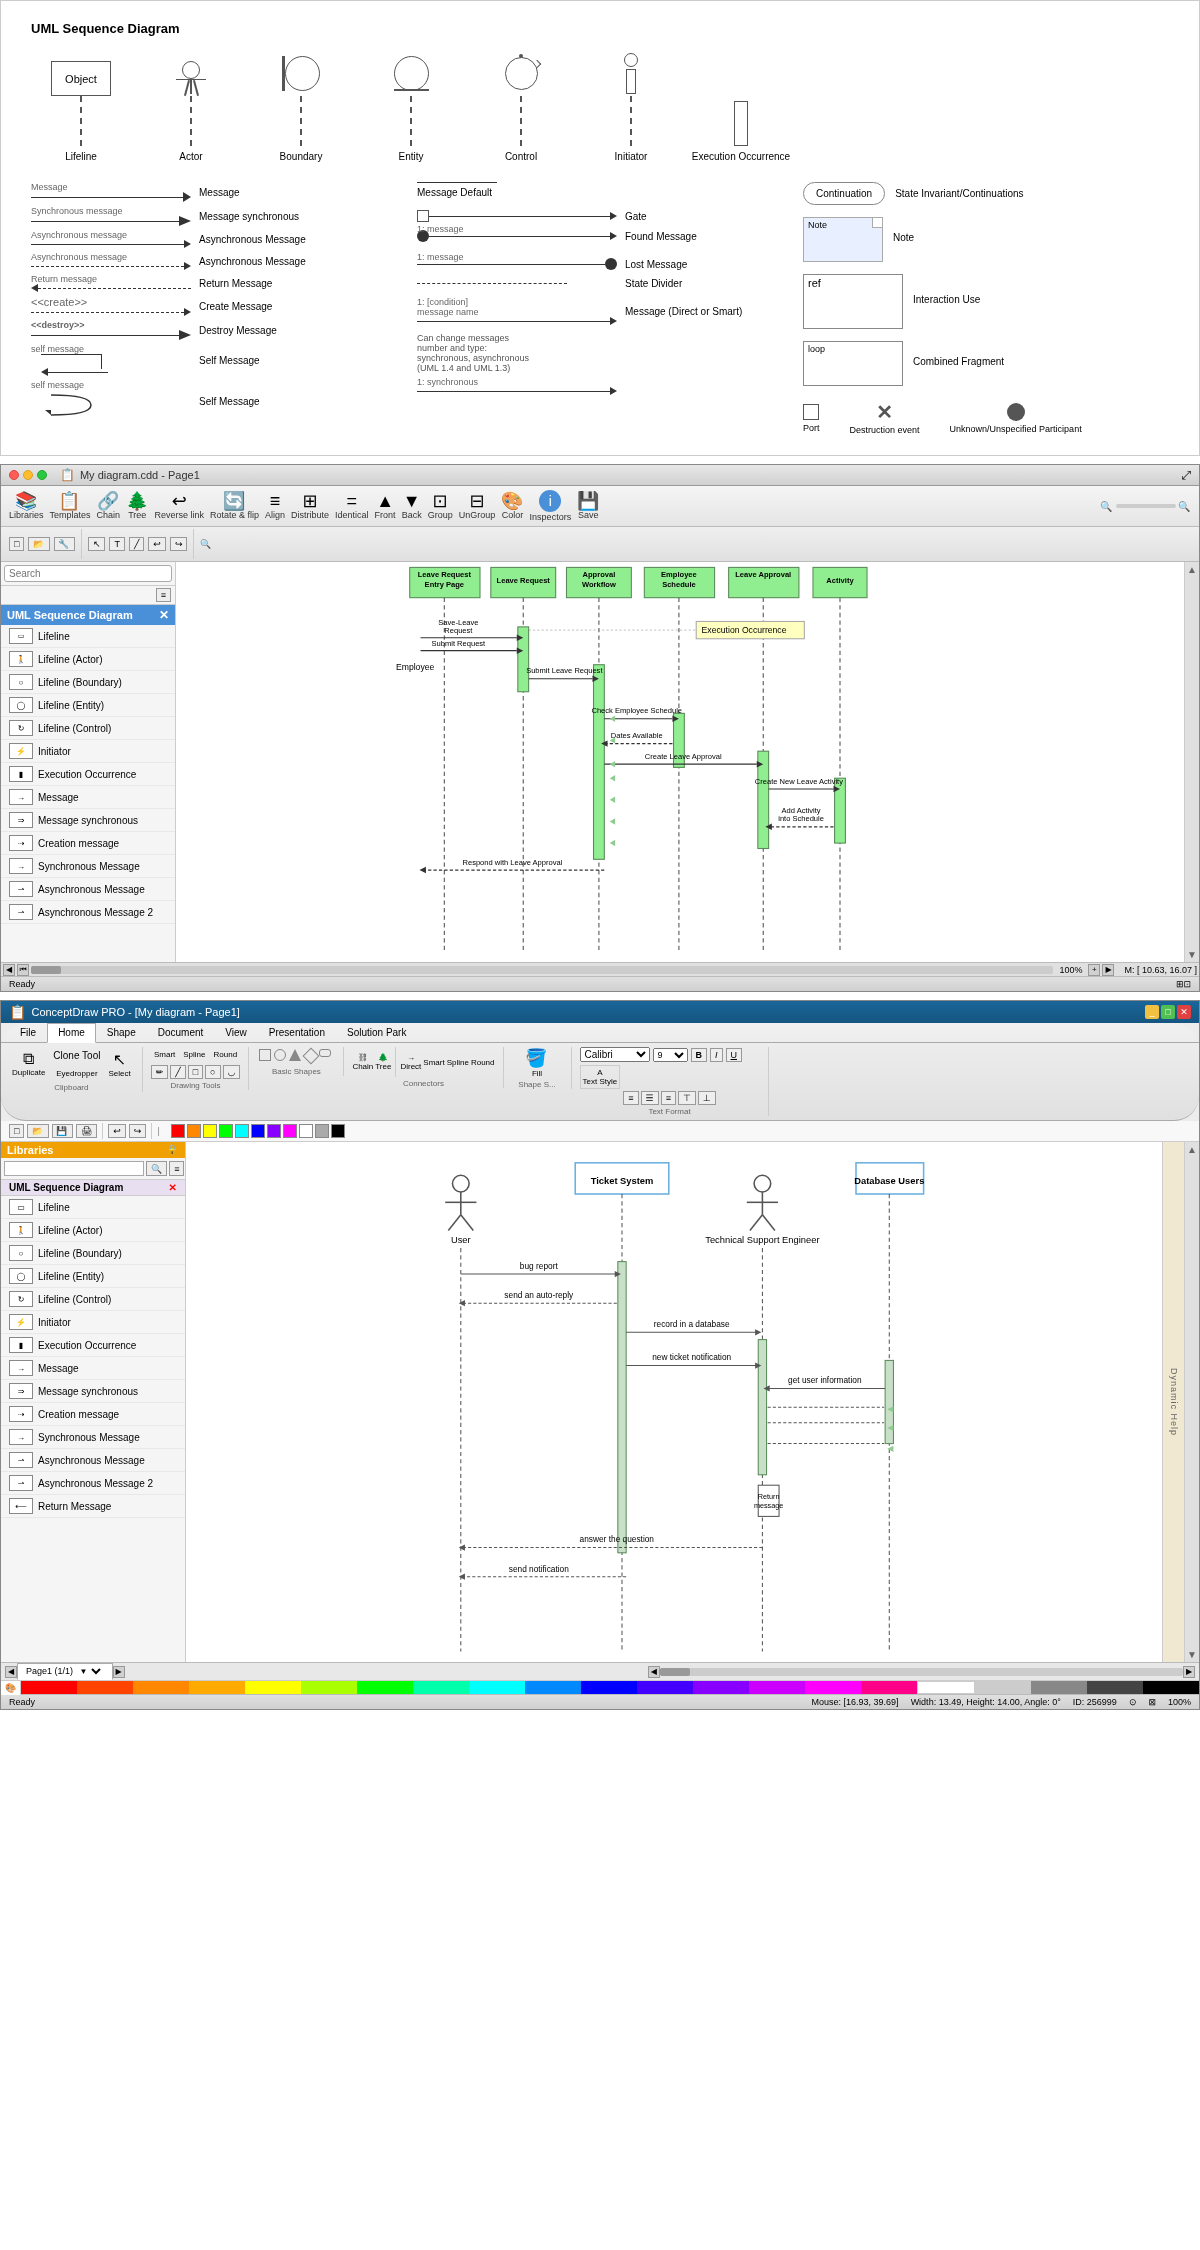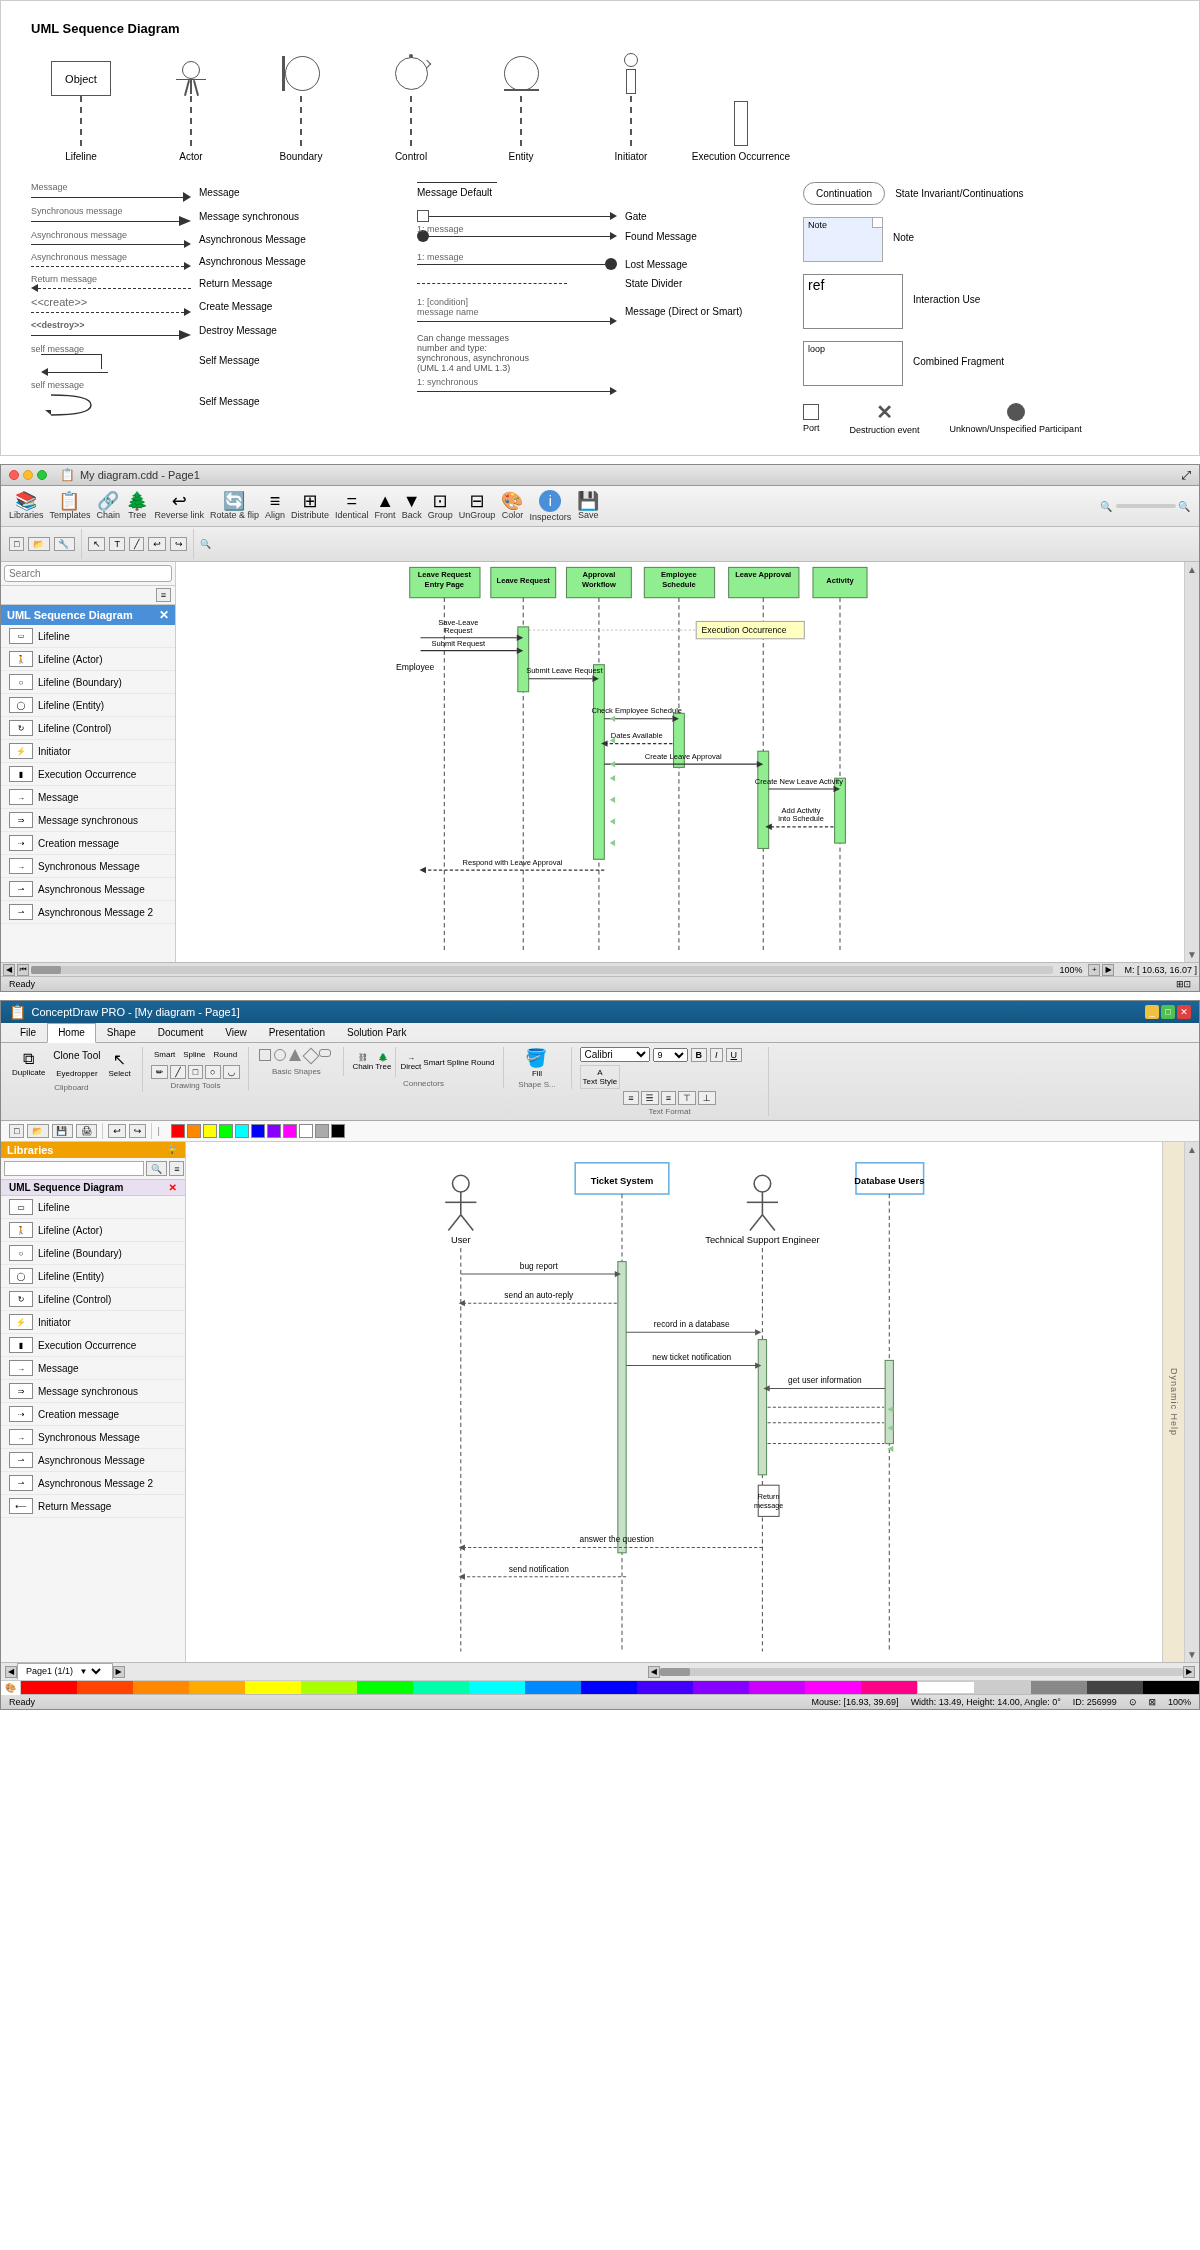--- a/index.html
+++ b/index.html
@@ -166,20 +166,21 @@
     }
     .win-controls { display: flex; gap: 2px; }
     .win-btn { width: 14px; height: 14px; border-radius: 2px; font-size: 9px; display: flex; align-items: center; justify-content: center; cursor: pointer; }
     .win-minimize { background: #f0c040; }
     .win-maximize { background: #50c050; }
     .win-close { background: #e04040; color: white; }
 
     .win-ribbon {
       background: linear-gradient(to bottom, #f0f0f0, #e0e0e0);
       border-bottom: 1px solid #aaa;
+      border-radius: 25px;
     }
     .ribbon-tabs {
       display: flex;
       gap: 0;
       padding: 0 8px;
       border-bottom: 1px solid #aaa;
     }
     .ribbon-tab {
       padding: 3px 10px;
       font-size: 10px;
@@ -428,40 +429,40 @@
           <div style="width:3px; height:35px; background:#555;"></div>
           <div style="width:35px; height:35px; border-radius:50%; border:1.5px solid #555;"></div>
         </div>
         <div class="dashed-line-v"></div>
       </div>
       <div>Boundary</div>
     </div>
 
     <div class="shape-item">
       <div class="shape-visual">
+        <div style="display:flex; flex-direction:column; align-items:center; height:45px; justify-content:center;">
+          <div style="width:35px; height:35px; border-radius:50%; border:1.5px solid #555;"></div>
+          <div style="width:35px; height:2px; background:#555; margin-top:-2px;"></div>
+        </div>
+        <div class="dashed-line-v"></div>
+      </div>
+      <div>Entity</div>
+    </div>
+
+    <div class="shape-item">
+      <div class="shape-visual">
         <div style="display:flex; flex-direction:column; align-items:center; height:45px; justify-content:center; position:relative;">
           <div style="width:33px; height:33px; border-radius:50%; border:1.5px solid #555; position:relative;">
             <div style="position:absolute; top:-4px; left:13px; width:4px; height:4px; border-radius:50%; background:#555;"></div>
             <div style="position:absolute; top:3px; right:-3px; width:6px; height:6px; border-top:1.5px solid #555; border-right:1.5px solid #555; transform:rotate(45deg);"></div>
           </div>
         </div>
         <div class="dashed-line-v"></div>
       </div>
       <div>Control</div>
-    </div>
-
-    <div class="shape-item">
-      <div class="shape-visual">
-        <div style="display:flex; flex-direction:column; align-items:center; height:45px; justify-content:center;">
-          <div style="width:35px; height:35px; border-radius:50%; border:1.5px solid #555;"></div>
-          <div style="width:35px; height:2px; background:#555; margin-top:-2px;"></div>
-        </div>
-        <div class="dashed-line-v"></div>
-      </div>
-      <div>Entity</div>
     </div>
 
     <div class="shape-item">
       <div class="shape-visual">
         <div style="display:flex; flex-direction:column; align-items:center; height:45px; justify-content:center;">
           <div class="stick-head" style="width:14px;height:14px;"></div>
           <div style="width:10px; height:25px; border:1.5px solid #555; margin-top:2px;"></div>
         </div>
         <div class="dashed-line-v"></div>
       </div>
@@ -669,21 +670,21 @@
 
       <div style="display:flex; align-items:flex-start; gap:10px;">
         <div style="border:1px solid #aaa; background:#e8f0ff; width:80px; height:45px; padding:2px 4px; font-size:9px; position:relative;">
           Note
           <div style="position:absolute; top:0; right:0; width:10px; height:10px; border-left:1px solid #aaa; border-bottom:1px solid #aaa; background:#fff;"></div>
         </div>
         <span style="font-size:10px; margin-top:15px;">Note</span>
       </div>
 
       <div style="display:flex; align-items:flex-start; gap:10px;">
-        <div style="border:1px solid #888; width:100px; height:55px; padding:2px 4px; font-size:14px;">ref</div>
+        <div style="border:1px solid #888; width:100px; height:55px; padding:2px 4px; font-size:11px;">ref</div>
         <span style="font-size:10px; margin-top:20px;">Interaction Use</span>
       </div>
 
       <div style="display:flex; align-items:flex-start; gap:10px;">
         <div style="border:1px solid #888; width:100px; height:45px; padding:2px 4px; font-size:9px;">loop</div>
         <span style="font-size:10px; margin-top:15px;">Combined Fragment</span>
       </div>
 
       <div style="display:flex; gap:20px; align-items:center; margin-top:4px;">
         <div style="display:flex; flex-direction:column; align-items:center; gap:3px;">

